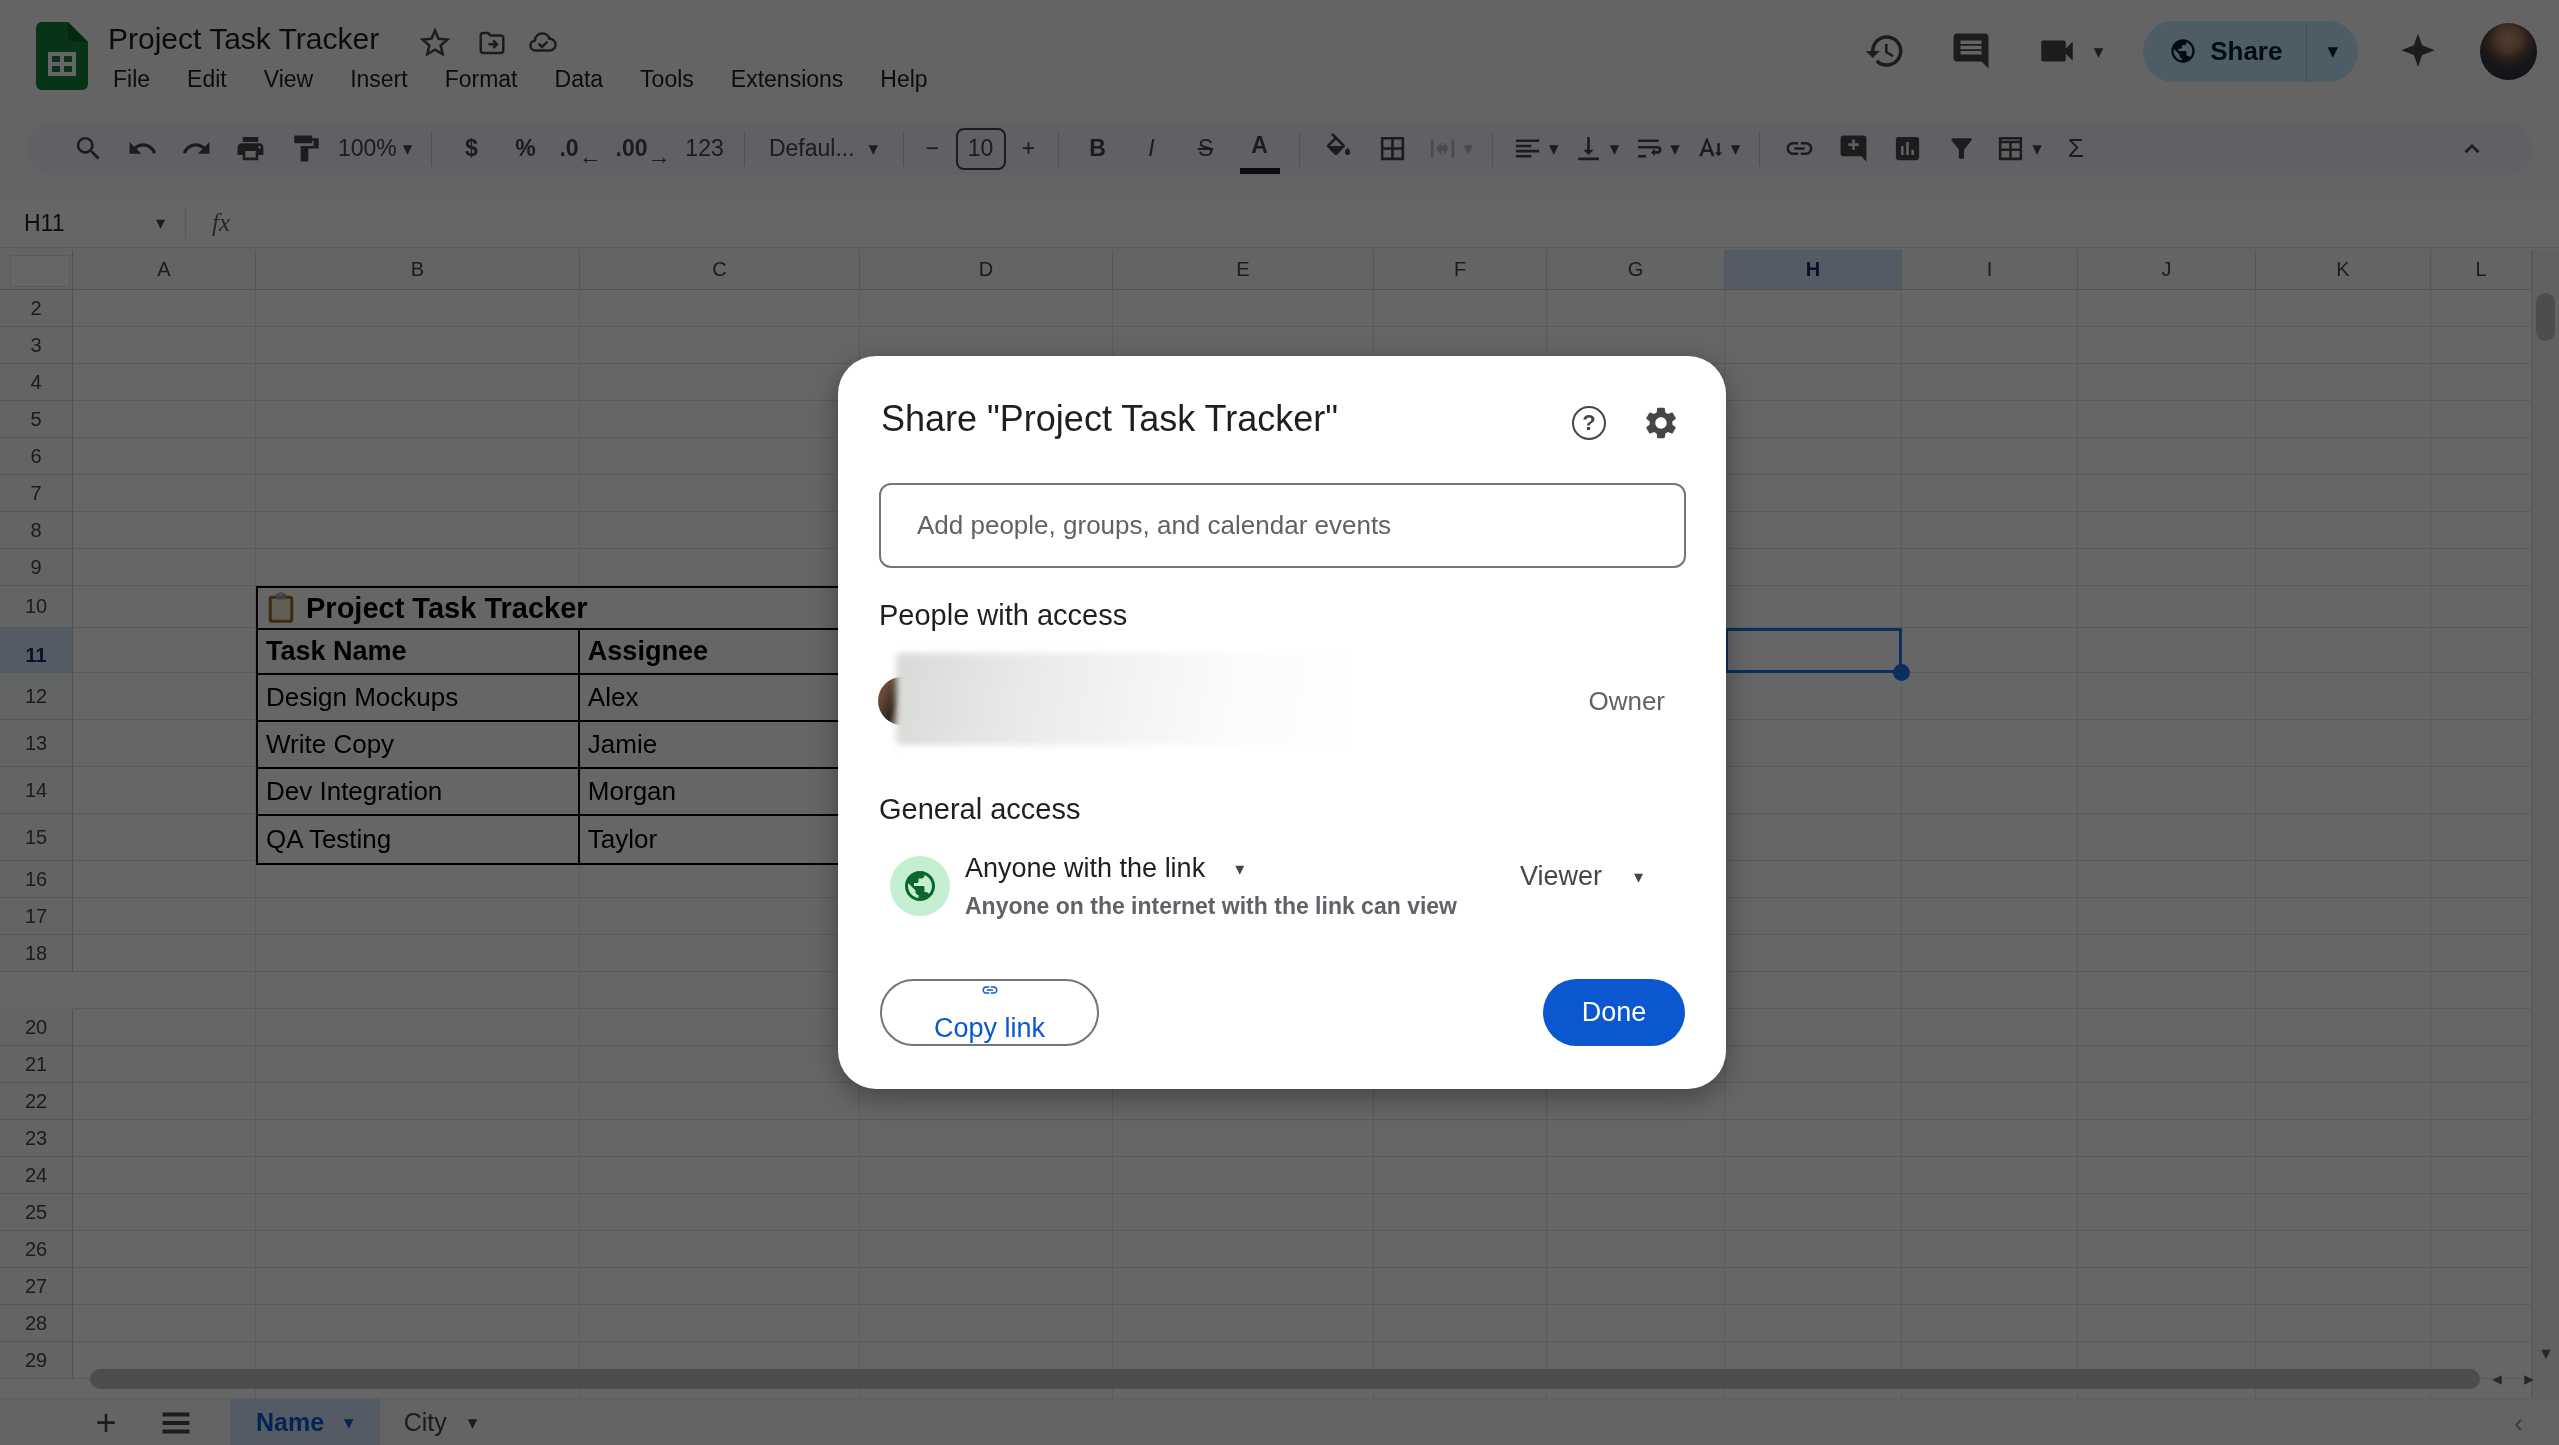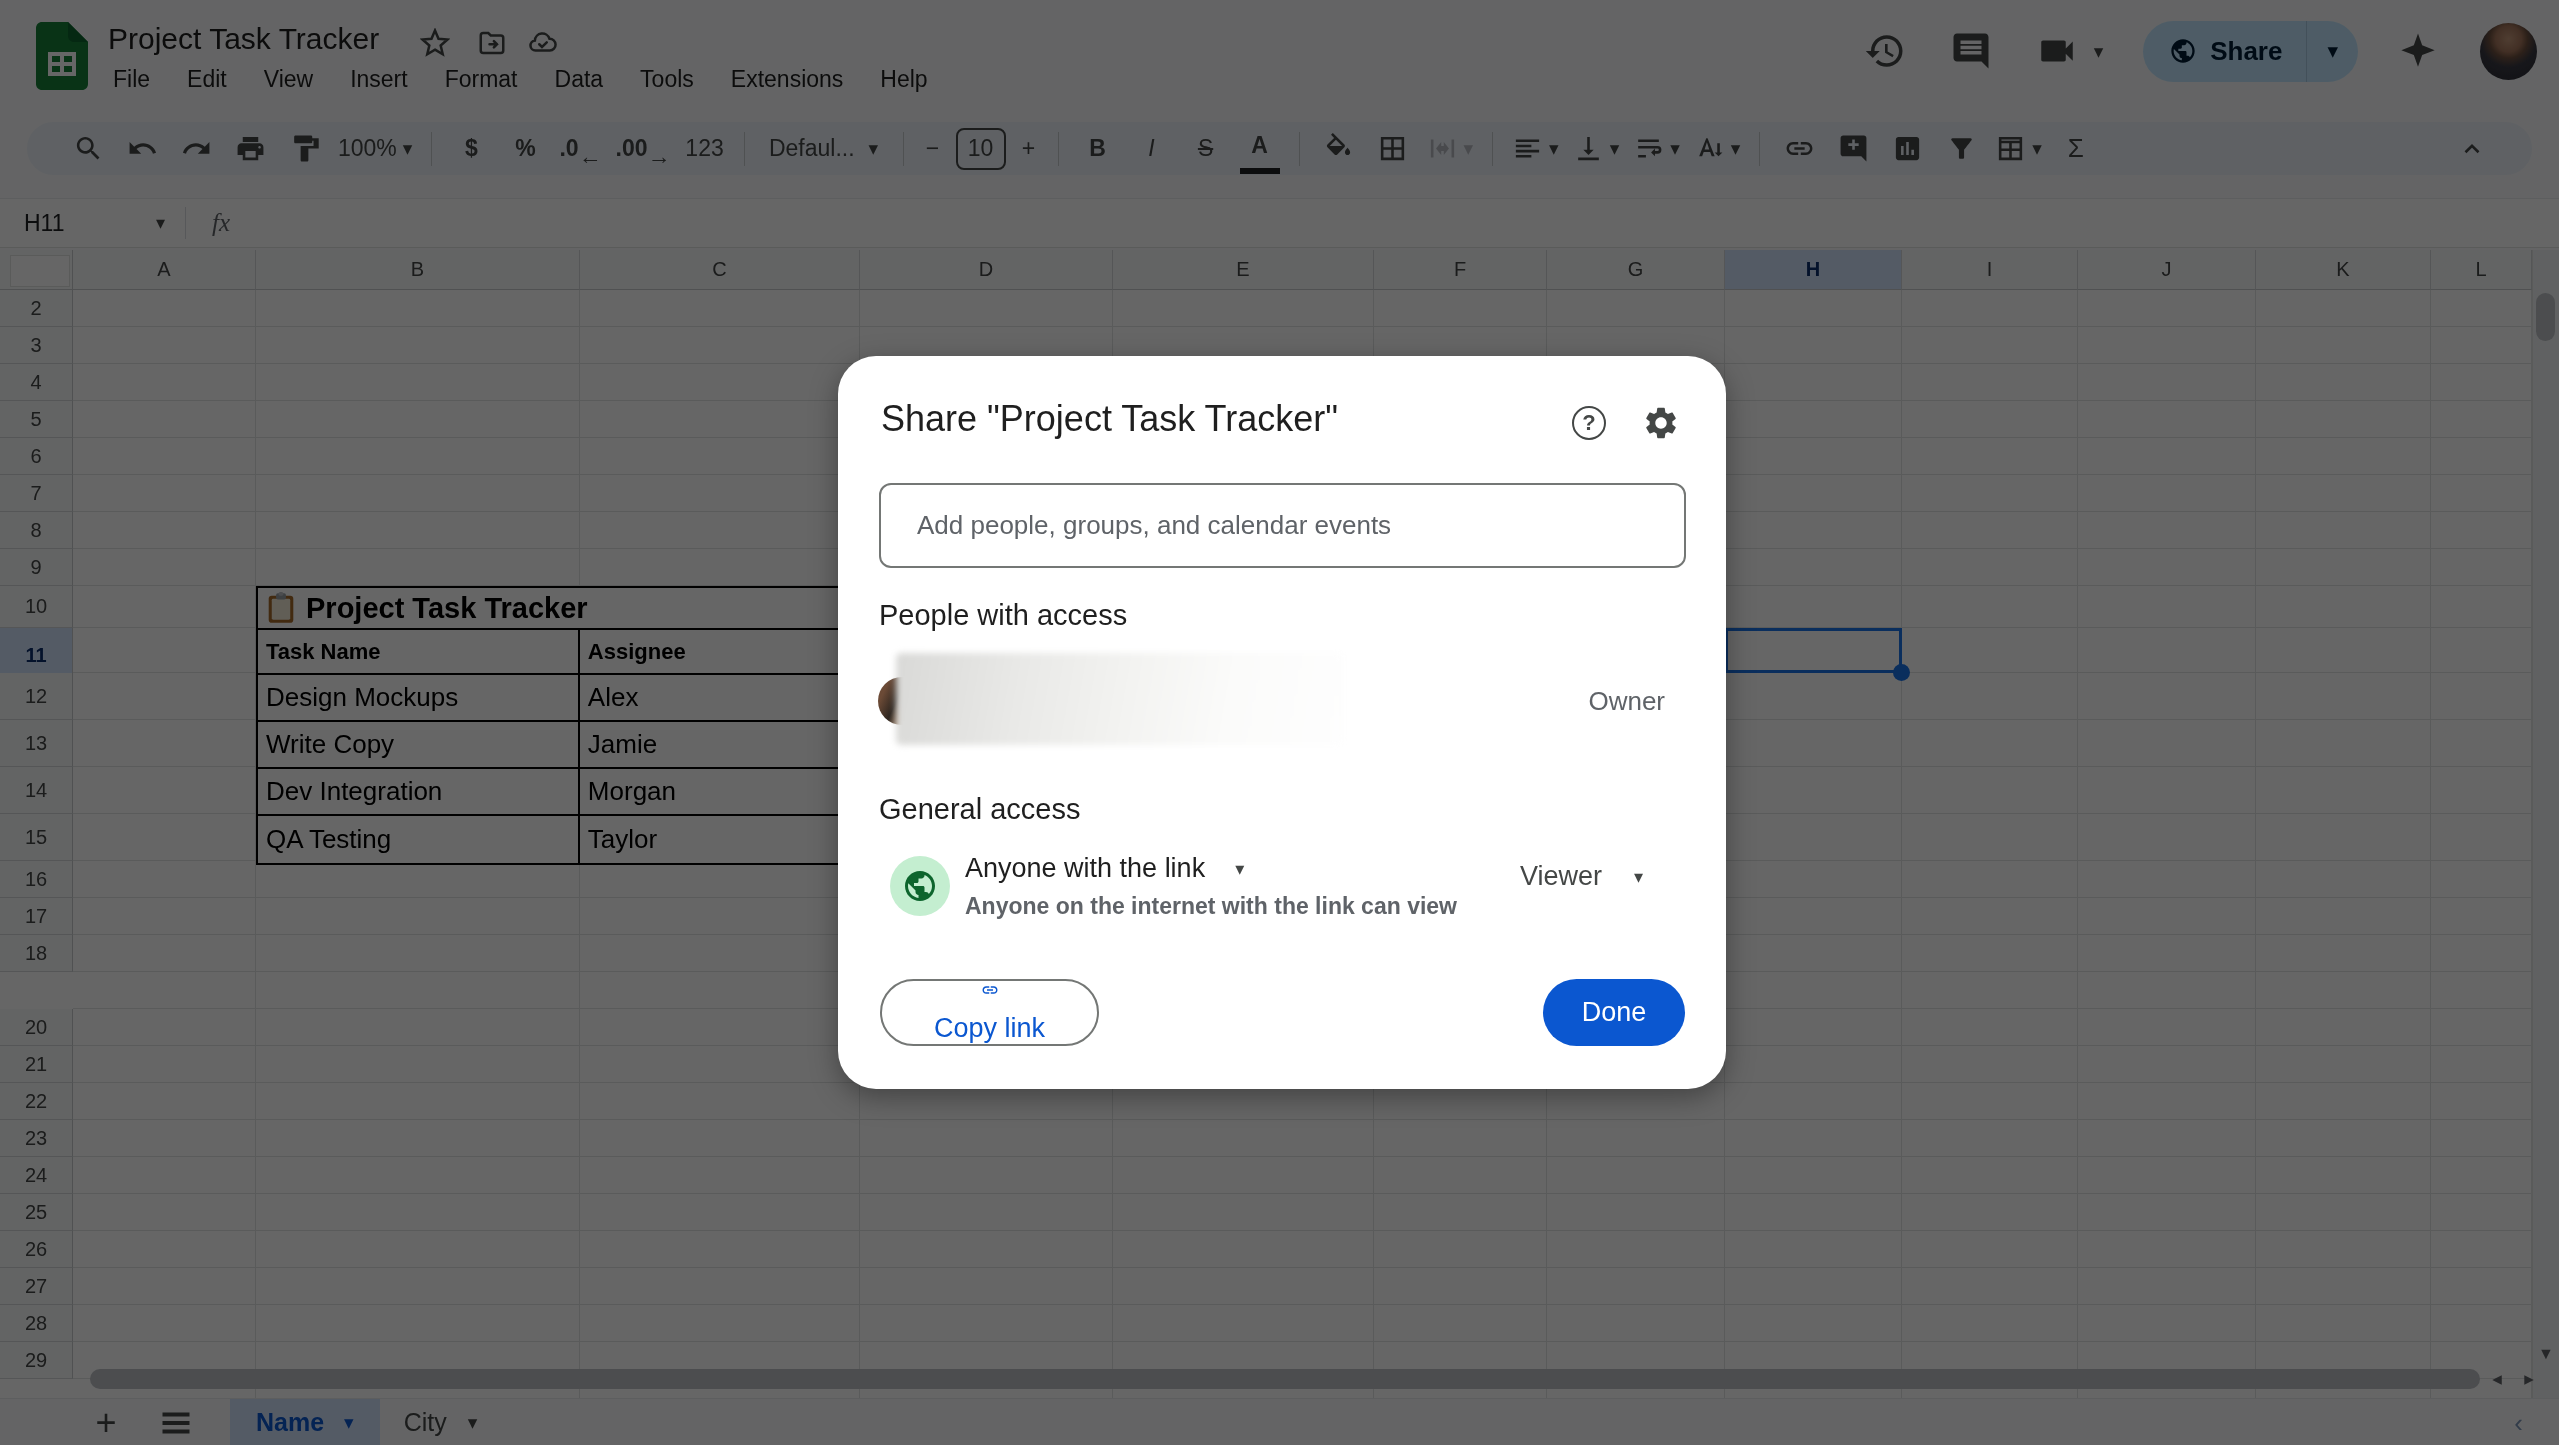--- a/index.html
+++ b/index.html
@@ -58,21 +58,21 @@
   .gl-v{position:absolute;width:1px;background:#e2e3e3;}
   .gl-h{position:absolute;height:1px;background:#e2e3e3;}
 
   
   #sheet-table{position:absolute;border:2px solid #000;box-sizing:border-box;background:#fff;}
   .st-title{display:flex;align-items:center;gap:10px;padding-left:8px;font-size:29px;font-weight:700;color:#000;border-bottom:2px solid #000;box-sizing:border-box;}
   .st-row{display:flex;border-bottom:2px solid #000;box-sizing:border-box;}
   .st-row:last-child{border-bottom:none;}
   .st-cell{display:flex;align-items:center;padding-left:8px;font-size:26px;color:#000;border-right:2px solid #000;box-sizing:border-box;overflow:hidden;}
   .st-cell:last-child{border-right:none;}
-  .st-head .st-cell{font-weight:700;font-size:22px;}
+  .st-head .st-cell{font-weight:700;font-size:27px;}
 
   
   #sel-cell{position:absolute;border:3px solid #1a73e8;box-sizing:border-box;}
   #fill-handle{position:absolute;width:17px;height:17px;border-radius:50%;background:#1a73e8;}
 
   
   #vscroll-track{position:absolute;left:2532px;top:250px;width:27px;height:1148px;background:#f1f3f4;border-left:1px solid #e1e3e1;box-sizing:border-box;}
   #vscroll-thumb{position:absolute;left:2536px;top:293px;width:19px;height:48px;border-radius:10px;background:#bdc1c6;}
   #vscroll-down{position:absolute;left:2538px;top:1345px;width:16px;height:16px;color:#5f6368;font-size:16px;}
   #hscroll-thumb{position:absolute;left:90px;top:1369px;width:2390px;height:20px;border-radius:10px;background:#bdc1c6;}

